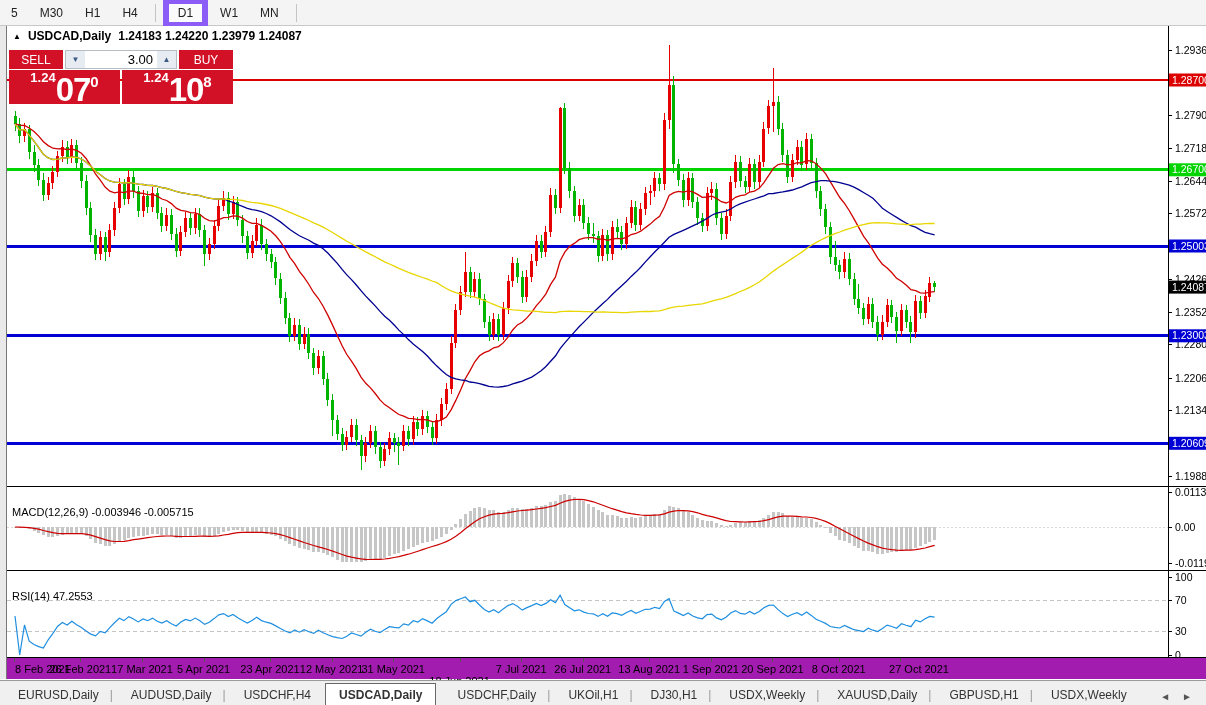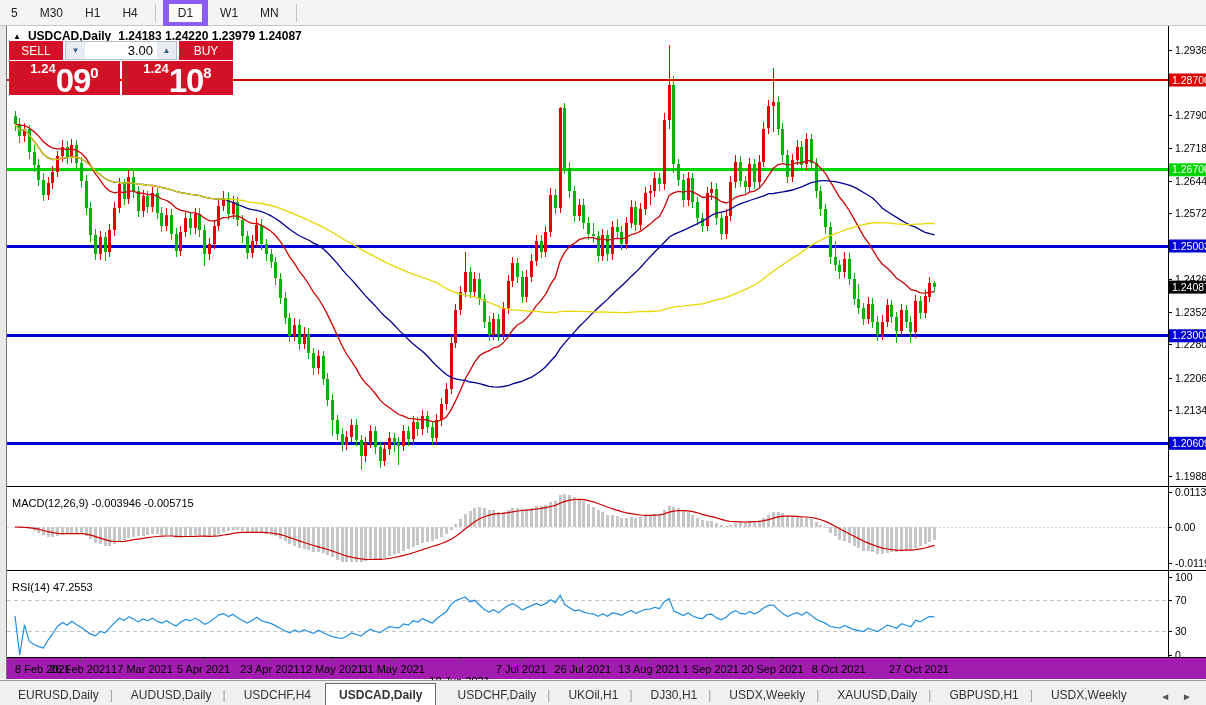--- a/index.html
+++ b/index.html
@@ -15,37 +15,37 @@
   #chartwin{position:absolute;left:0;top:26px;width:1206px;height:653px;background:#fff;
             border-left:6px solid #e9e9e9;box-sizing:border-box;}
   #chartwin .inner{position:absolute;left:0;top:0;right:0;bottom:0;border-left:1px solid #777;}
   .pane{position:absolute;left:0;width:1199px;background:#fff;}
   .divider{position:absolute;left:0;width:1199px;height:1px;background:#000;}
   
   #titlerow{position:absolute;left:6px;top:3px;font-size:12px;font-weight:bold;color:#000;
             display:flex;align-items:center;gap:7px;z-index:5;}
   #titlerow .marker{font-size:8px;}
   
-  #tradewidget{position:absolute;left:2px;top:15px;width:224px;z-index:6;}
+  #tradewidget{position:absolute;left:2px;top:24px;width:224px;z-index:6;}
   #tw-row1{display:flex;gap:2px;height:19px;}
   .twbtn{width:54px;background:#d31126;color:#fff;font-size:12px;display:flex;
          align-items:center;justify-content:center;cursor:pointer;}
   #tw-vol{flex:1;display:flex;background:#fff;border:1px solid #b6bcc4;box-sizing:border-box;}
   .spin{width:19px;background:#e7ebf2;display:flex;align-items:center;justify-content:center;
         font-size:8px;color:#3c5a86;cursor:pointer;}
   #tw-volval{flex:1;display:flex;align-items:center;justify-content:flex-end;
              padding-right:4px;font-size:13px;color:#000;}
   #tw-row2{display:flex;gap:2px;margin-top:1px;height:34px;}
   .pxpanel{width:111px;background:#d31126;color:#fff;display:flex;align-items:flex-end;
            justify-content:center;padding-bottom:1px;box-sizing:border-box;cursor:pointer;}
   .px-small{font-size:13px;font-weight:bold;line-height:1;margin-bottom:19px;}
   .px-big{font-size:33px;font-weight:bold;line-height:.82;letter-spacing:-1px;}
   .px-sup{font-size:15px;font-weight:bold;line-height:1;margin-bottom:14px;}
   
-  .indlabel{position:absolute;left:5px;top:10px;font-size:11px;color:#000;z-index:4;}
+  .indlabel{position:absolute;left:5px;top:19px;font-size:11px;color:#000;z-index:4;}
   
   #dateaxis{position:absolute;left:0;top:632px;width:1199px;height:21px;background:#a21caf;}
   .datelabel{position:absolute;top:5px;font-size:11px;color:#000;white-space:nowrap;}
   .datetick{position:absolute;top:0;width:1px;height:4px;background:#555;}
   
   #tabbar{position:absolute;left:0;top:680px;width:1206px;height:25px;background:#f0f0f0;
           border-top:1px solid #9a9a9a;display:flex;align-items:flex-end;font-size:12px;color:#333;}
   .tab{padding:4px 11px 4px 18px;cursor:pointer;white-space:nowrap;}
   .tab.active{background:#fff;border:1px solid #6a6a6a;border-bottom:none;font-weight:bold;
               padding:4px 13px;margin-bottom:0;}
@@ -86,21 +86,21 @@
           <div id="tw-vol">
             <div class="spin">▼</div>
             <div id="tw-volval">3.00</div>
             <div class="spin">▲</div>
           </div>
           <div class="twbtn">BUY</div>
         </div>
         <div id="tw-row2">
           <div class="pxpanel">
             <span class="px-small">1.24</span>
-                <span class="px-big">09</span>
+                <span class="px-big">07</span>
                 <span class="px-sup">0</span>
           </div>
           <div class="pxpanel">
             <span class="px-small">1.24</span>
                 <span class="px-big">10</span>
                 <span class="px-sup">8</span>
           </div>
         </div>
       </div>
       <svg id="svg-main" width="1199" height="460">

